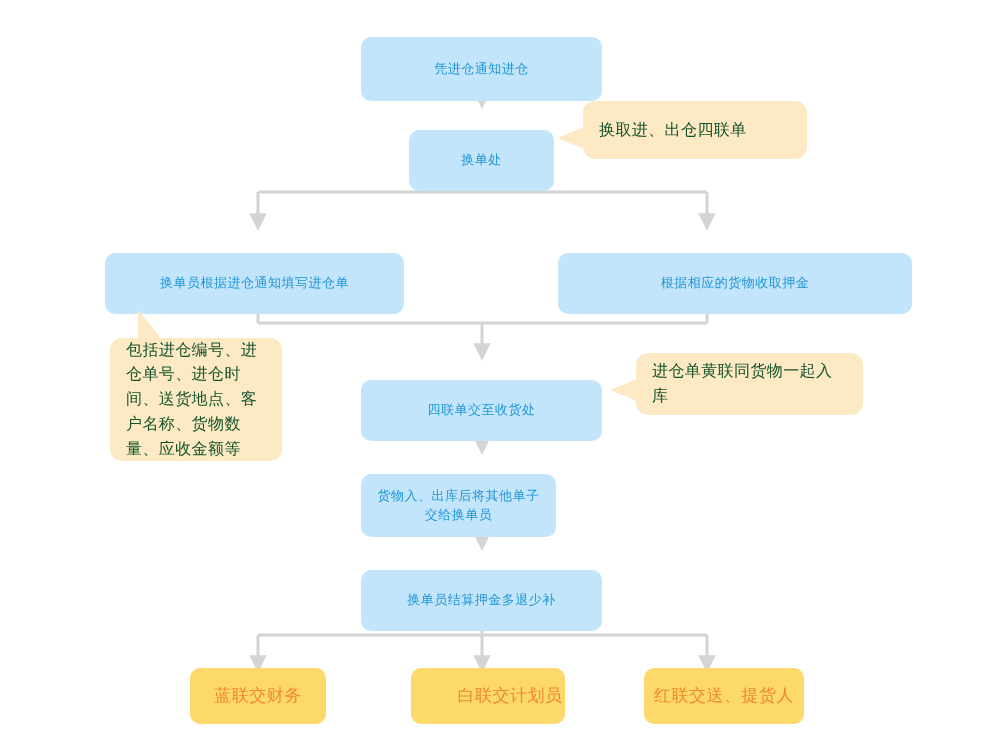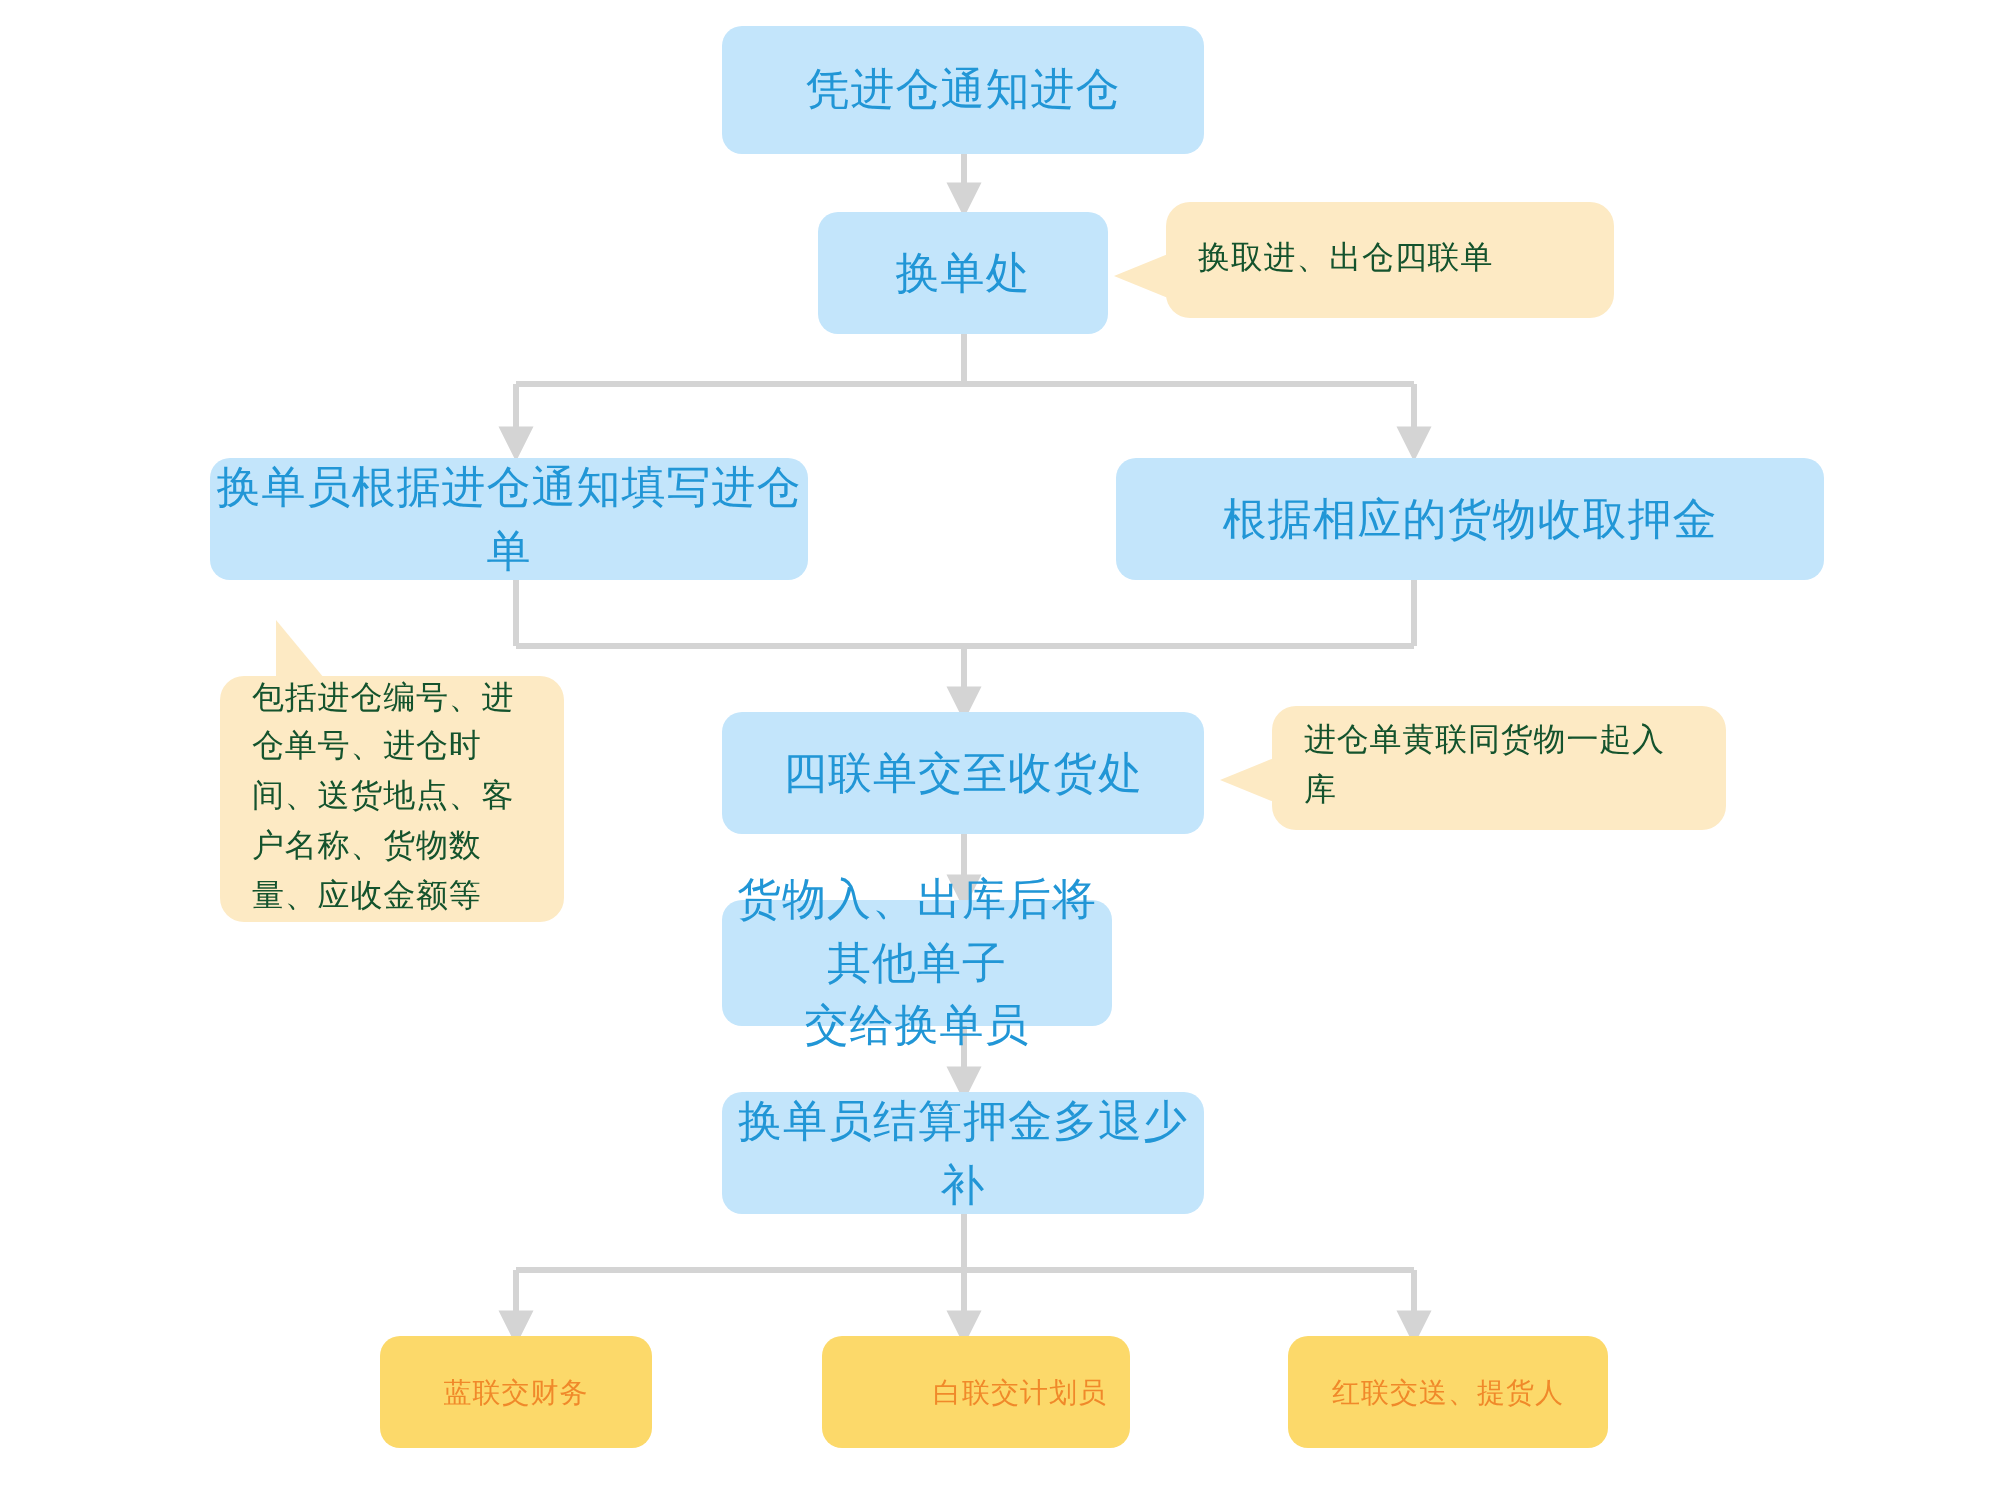--- a/index.html
+++ b/index.html
@@ -33,26 +33,27 @@
     justify-content: center;
     text-align: center;
     border-radius: 10px;
     line-height: 1.45;
     letter-spacing: 0.5px;
     white-space: pre-line;
   }
   .node.blue {
     background: #c3e5fb;
     color: #2196d6;
-    font-size: 22px;
+    font-size: 13px;
+    margin-top: 24px;
   }
   .node.yellow {
     background: #fcd96a;
     color: #f0892a;
-    font-size: 14px;
+    font-size: 17px;
   }
   .callout {
     position: absolute;
     box-sizing: border-box;
     display: flex;
     align-items: center;
     justify-content: flex-start;
     text-align: left;
     border-radius: 12px;
     background: #fdeac4;

